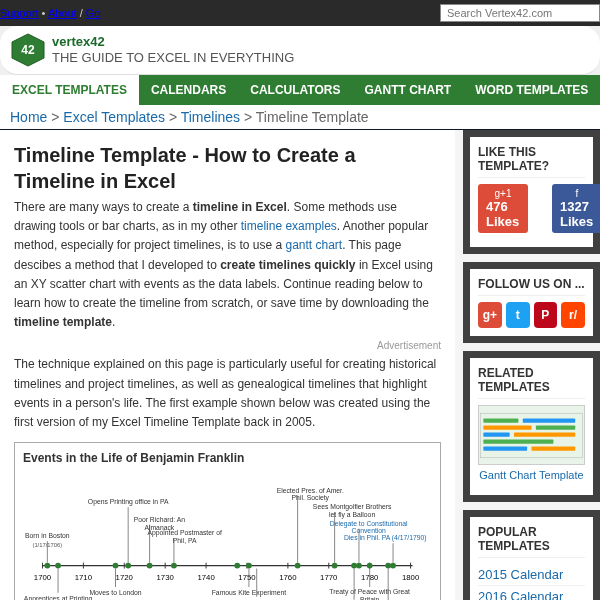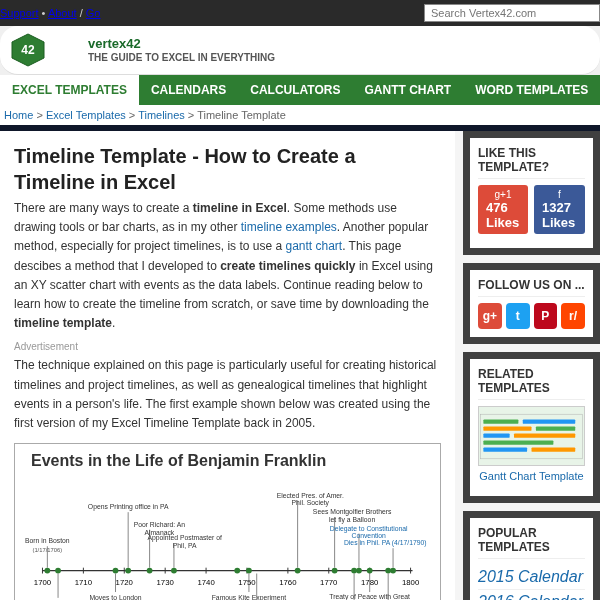--- a/index.html
+++ b/index.html
@@ -1,81 +1,81 @@
 <!DOCTYPE html>
 <html><head>
   <meta charset="utf-8">
   <style>
     * { margin: 0; padding: 0; box-sizing: border-box; }
     body { font-family: Arial, sans-serif; font-size: 13px; color: #333; background: #f0f0f0; width: 600px; }
 
     
     .top-bar { background: #2a2a2a; color: #ccc; font-size: 11px; padding: 4px 0; display: flex; justify-content: space-between; align-items: center; }
     .top-bar-search { display: flex; align-items: center; }
-    .top-bar-search input { padding: 2px 6px; font-size: 11px; width: 176px; border: 1px solid #888; background: #fff; }
+    .top-bar-search input { padding: 2px 6px; font-size: 11px; width: 160px; border: 1px solid #888; background: #fff; }
 
     
     .logo-bar { background: #fff; padding: 6px 10px; display: flex; align-items: center; justify-content: space-between; border-bottom: 1px solid #ddd; border-radius: 18px; }
     .logo { display: flex; align-items: center; gap: 6px; }
     .logo-icon { width: 36px; height: 36px; }
-    .logo-text { font-size: 13px; font-weight: bold; color: #1a6a2a; line-height: 1.2; margin-left: 36px; }
-    .logo-text span { font-size: 10px; color: #555; font-weight: bold; display: block; }
+    .logo-text { font-size: 13px; font-weight: bold; color: #1a6a2a; line-height: 1.2; }
+    .logo-text span { font-size: 13px; color: #555; font-weight: normal; display: block; }
 
     
     .nav-bar { background: #2e7d32; display: flex; align-items: center; padding: 0; }
     .nav-bar a { color: #fff; text-decoration: none; font-size: 12px; font-weight: bold; padding: 8px 12px; display: block; white-space: nowrap; }
     .nav-bar a.active { background: #fff; color: #2e7d32; }
 
     
-    .breadcrumb { background: #fff; padding: 4px 4px; font-size: 11px; color: #666; border-bottom: 6px solid #0f172a; }
+    .breadcrumb { background: #fff; padding: 4px 10px; font-size: 14px; color: #666; border-bottom: 1px solid #0f172a; }
     .breadcrumb a { color: #1a6aab; text-decoration: none; }
 
     
     .main-layout { display: flex; background: #f5f5f5; }
 
     
     .content { flex: 1; background: #fff; padding: 12px 14px; min-width: 0; }
     .page-title { font-size: 20px; font-weight: bold; color: #222; line-height: 1.3; margin-bottom: 4px; }
     .page-subtitle { font-size: 11px; color: #666; margin-bottom: 10px; }
     .page-subtitle a { color: #1a6aab; text-decoration: none; }
 
     .content p { font-size: 12px; line-height: 1.6; margin-bottom: 8px; color: #333; }
     .content a { color: #1a6aab; text-decoration: none; }
     .content strong { font-weight: bold; }
 
-    .ad-label { font-size: 10px; color: #999; text-align: left; margin: 6px 0 4px; }
+    .ad-label { font-size: 10px; color: #999; text-align: right; margin: 6px 0 4px; }
 
     
     .chart-box { border: 1px solid #aaa; margin: 10px 0; padding: 8px; background: #fff; }
-    .chart-title { font-size: 16px; font-weight: bold; color: #333; margin-bottom: 6px; margin-left: 8px; }
+    .chart-title { font-size: 12px; font-weight: bold; color: #333; margin-bottom: 6px; }
     .chart-area { width: 100%; height: 160px; position: relative; overflow: hidden; }
     .timeline-svg { width: 100%; height: 100%; }
 
     
     .sidebar { width: 145px; flex-shrink: 0; padding: 0 0 0 8px; }
 
     .sidebar-section { background: #fff; border: 7px solid #404040; margin-bottom: 8px; padding: 8px; }
     .sidebar-title { font-size: 12px; font-weight: bold; color: #333; margin-bottom: 6px; border-bottom: 1px solid #eee; padding-bottom: 4px; }
 
-    .like-box { display: flex; gap: 6px; margin-bottom: 6px; }
+    .like-box { display: flex; gap: 24px; margin-bottom: 6px; }
     .like-btn { background: #3b5998; color: #fff; font-size: 10px; padding: 4px 8px; border-radius: 3px; display: flex; flex-direction: column; align-items: center; min-width: 50px; }
     .like-btn .count { font-size: 13px; font-weight: bold; }
     .like-btn.gplus { background: #dd4b39; }
     .follow-icons { display: flex; gap: 4px; }
     .follow-icon { width: 26px; height: 26px; border-radius: 4px; display: flex; align-items: center; justify-content: center; color: #fff; font-size: 12px; font-weight: bold; }
     .fi-g { background: #dd4b39; }
     .fi-t { background: #1da1f2; }
     .fi-p { background: #bd081c; }
     .fi-r { background: #ff4500; }
     .related-thumb { width: 100%; height: 60px; background: #e8f4e8; border: 1px solid #ccc; margin-bottom: 4px; display: flex; align-items: center; justify-content: center; overflow: hidden; }
     .related-label { font-size: 11px; color: #1a6aab; text-align: center; margin-bottom: 6px; }
 
     .popular-list { list-style: none; }
     .popular-list li { padding: 3px 0; border-bottom: 1px solid #f0f0f0; }
-    .popular-list li a { font-size: 16px; color: #1a6aab; text-decoration: none; font-style: italic; }
+    .popular-list li a { font-size: 13px; color: #1a6aab; text-decoration: none; }
   </style>
 </head>
 <body>
 
 <div class="top-bar">
   <span>
     <a href="#">Support</a> •
     <a href="#">About</a> /
     <a href="#">Go</a>
   </span>

